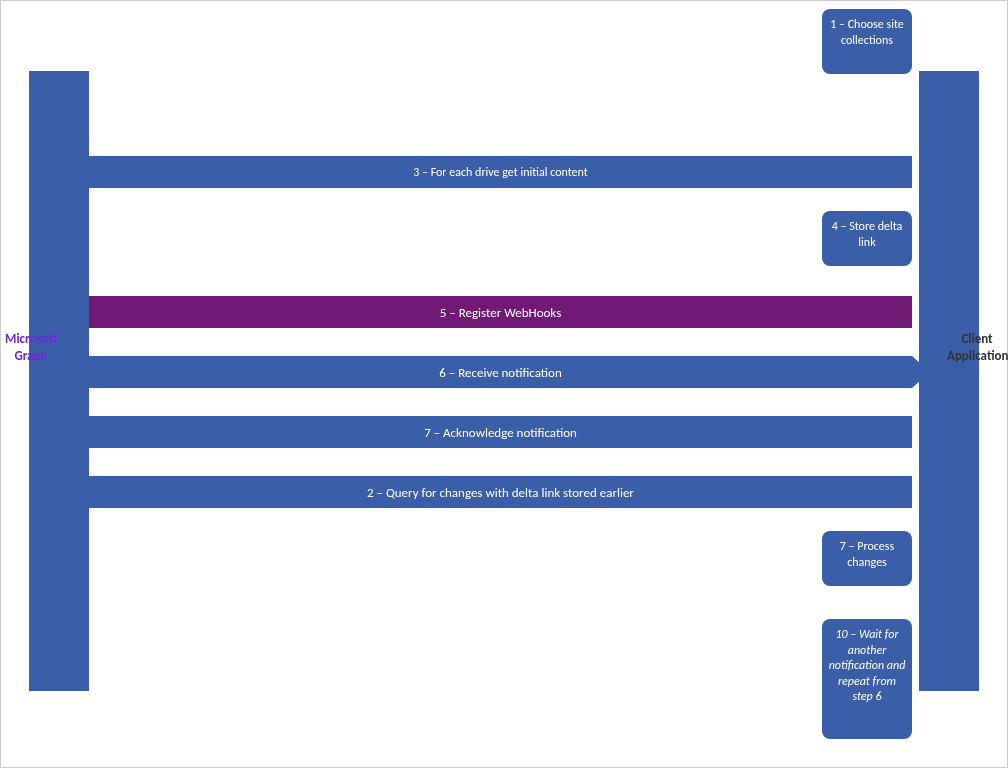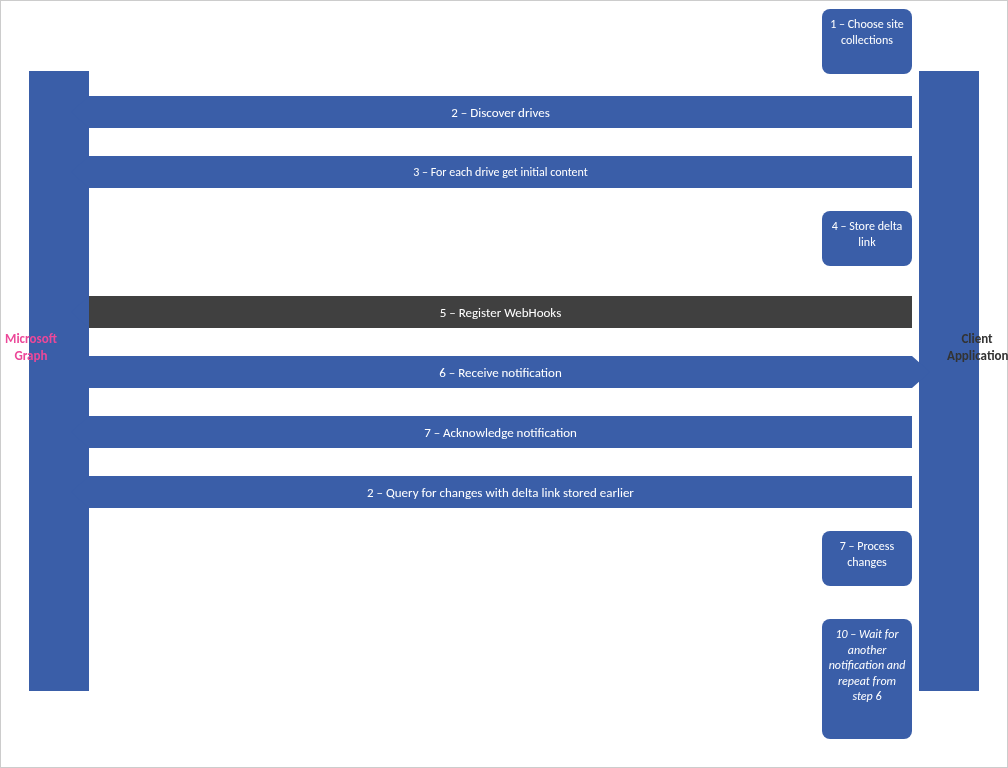--- a/index.html
+++ b/index.html
@@ -26,21 +26,21 @@
       width: 60px;
       height: 620px;
       background: #3a5ea8;
     }
     .left-label {
       position: absolute;
       left: 0px;
       top: 330px;
       width: 60px;
       text-align: center;
-      color: #ec4899;
+      color: #6d28d9;
       font-size: 13px;
       font-weight: bold;
       line-height: 1.3;
     }
     
     .right-bar {
       position: absolute;
       right: 28px;
       top: 70px;
       width: 60px;
@@ -79,45 +79,36 @@
   <div class="left-bar"></div>
   <div class="left-label">Microsoft<br>Graph</div>
 
   <div class="right-bar"></div>
   <div class="right-label">Client<br>Application</div>
 
   <div class="box-node" style="top: 8px; right: 95px; width: 90px; height: 65px;">
     <span>1 – Choose site collections</span>
   </div>
 
-  <div style="position:absolute; top:95px; left:88px; right:95px; height:32px; display:flex; align-items:center;">
-    <div style="position:relative; width:100%; height:32px; background:#3a5ea8; display:flex; align-items:center; justify-content:center;">
-
-      <div style="position:absolute; left:-18px; top:0; width:0; height:0;
-                  border-top:16px solid transparent; border-bottom:16px solid transparent;
-                  border-right:18px solid #3a5ea8;"></div>
-      <span style="color:white; font-size:13px;">2 – Discover drives</span>
-    </div>
-  </div>
 
   <div style="position:absolute; top:155px; left:88px; right:95px; height:32px; display:flex; align-items:center;">
     <div style="position:relative; width:100%; height:32px; background:#3a5ea8; display:flex; align-items:center; justify-content:center;">
       <div style="position:absolute; left:-18px; top:0; width:0; height:0;
                   border-top:16px solid transparent; border-bottom:16px solid transparent;
                   border-right:18px solid #3a5ea8;"></div>
       <span style="color:white; font-size:12px;">3 – For each drive get initial content</span>
     </div>
   </div>
 
   <div class="box-node" style="top: 210px; right: 95px; width: 90px; height: 55px;">
     <span>4 – Store delta link</span>
   </div>
 
   <div style="position:absolute; top:295px; left:88px; right:95px; height:32px; display:flex; align-items:center;">
-    <div style="position:relative; width:100%; height:32px; background:#404040; display:flex; align-items:center; justify-content:center;">
+    <div style="position:relative; width:100%; height:32px; background:#701a75; display:flex; align-items:center; justify-content:center;">
       <div style="position:absolute; left:-18px; top:0; width:0; height:0;
                   border-top:16px solid transparent; border-bottom:16px solid transparent;
                   border-right:18px solid #3a5ea8;"></div>
       <span style="color:white; font-size:13px;">5 – Register WebHooks</span>
     </div>
   </div>
 
   <div style="position:absolute; top:355px; left:88px; right:95px; height:32px; display:flex; align-items:center;">
     <div style="position:relative; width:100%; height:32px; background:#3a5ea8; display:flex; align-items:center; justify-content:center;">
       <div style="position:absolute; right:-18px; top:0; width:0; height:0;

